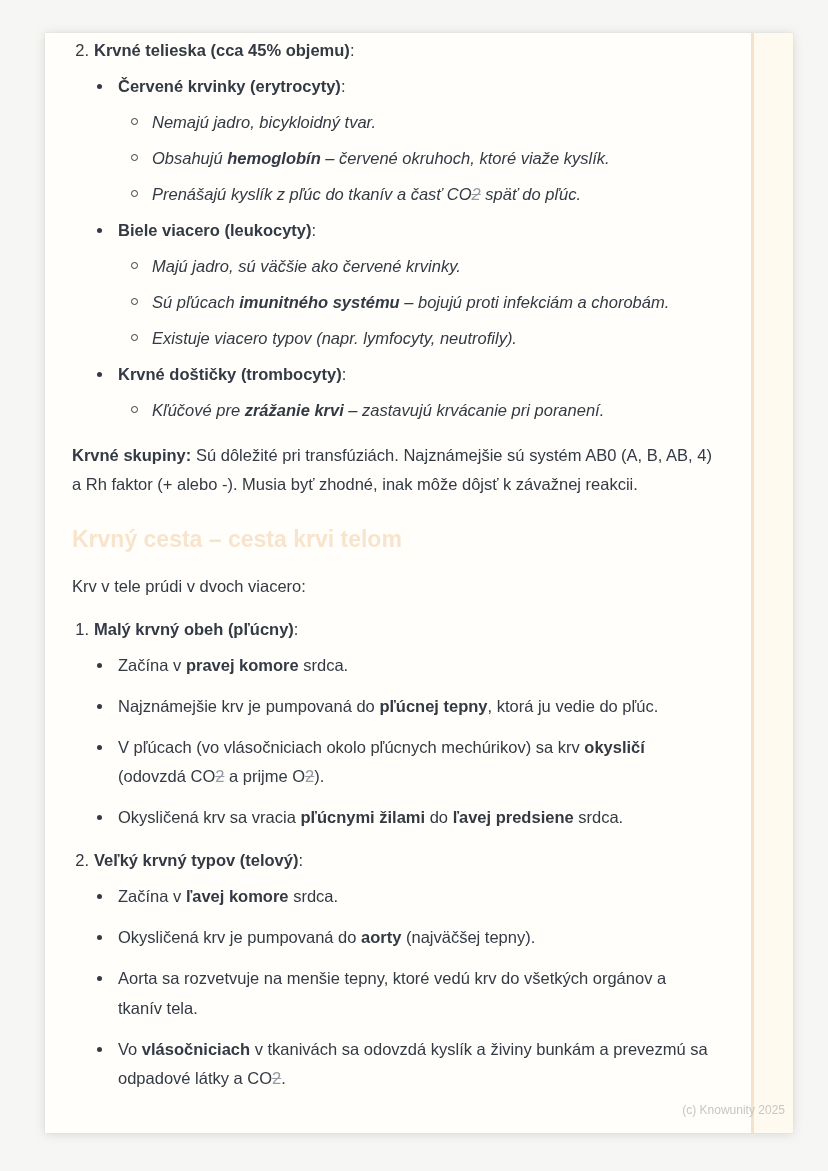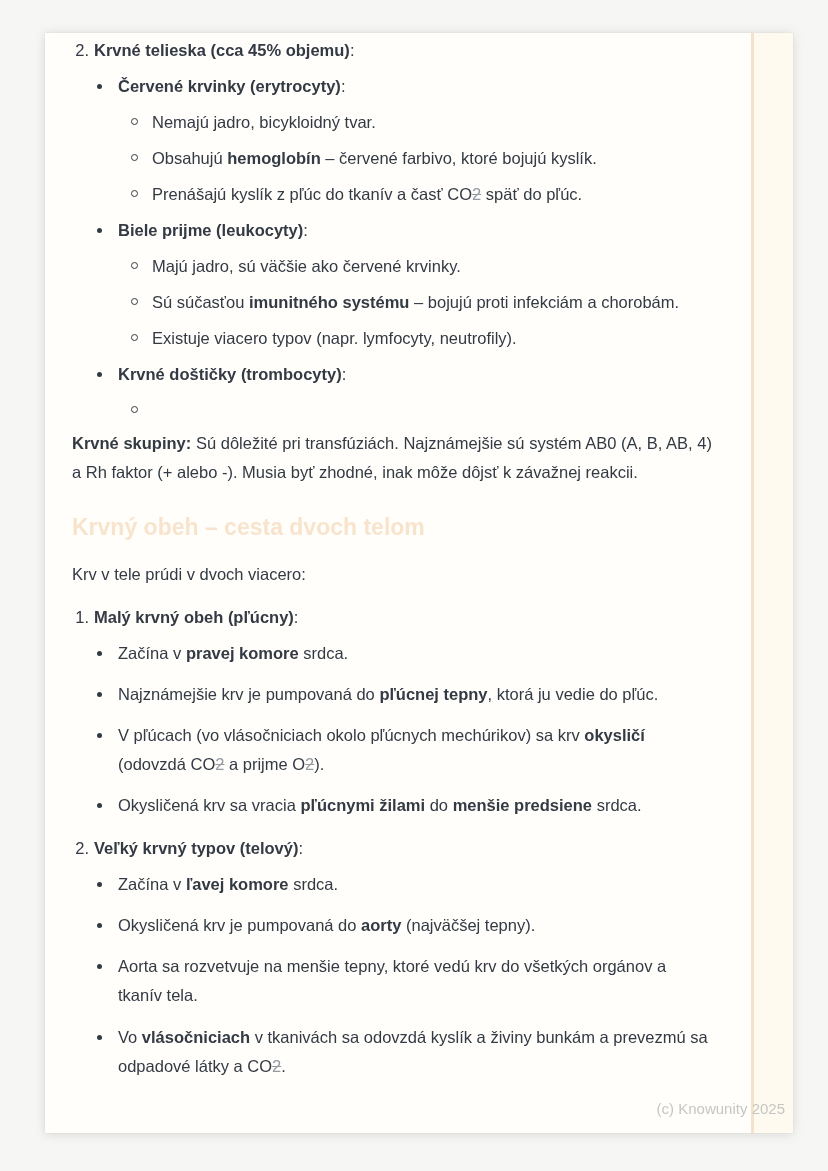--- a/index.html
+++ b/index.html
@@ -30,35 +30,35 @@
   .num-item { display:flex; margin-top:14px; }
   .num-item:first-child { margin-top:0; }
   .num { width:17px; margin-right:5px; text-align:right; flex:none; }
   .seg-b { font-weight:700; }
   .seg-n { font-weight:400; }
   .seg-s2 { color:var(--sub,#959ba4); text-decoration:line-through; }
   
   .lv1 { display:flex; padding-left:25px; margin-top:12px; }
   .lv1.tight { margin-top:7px; }
   
-  .lv2 { display:flex; padding-left:59px; margin-top:7px; }
+  .lv2 { display:flex; padding-left:59px; margin-top:7px;font-style:italic; }
   .markercol { width:21px; flex:none; display:flex; justify-content:flex-start; }
   .dot { width:5px; height:5px; border-radius:50%; background:#333a44; margin-top:12px; }
   .ring { width:7px; height:7px; border-radius:50%; border:1.6px solid #333a44; margin-top:10px; }
   .group { }
   .para { margin-top:16px; }
   .justify { text-align:justify; }
   .heading {
     margin-top:26px; margin-bottom:18px;
     font-size:23px; font-weight:700; line-height:1.25;
     color:var(--heading,#f8e4cc);
   }
   .watermark {
     position:absolute; right:8px; bottom:16px;
-    font-size:15px; color:var(--watermark,#c6c6c2);text-align:right;
+    font-size:12px; color:var(--watermark,#c6c6c2);text-align:right;
   }
   .rich { flex:1; }
 </style>
 </head>
 <body>
 
 <div class="page">
   <div class="band"></div>
 
   <div class="content">
@@ -78,74 +78,75 @@
       <div class="lv2">
         <span class="markercol">
             <span class="ring"></span>
           </span>
         <div class="rich"><span class="seg-n">Nemajú jadro, bicykloidný tvar.</span></div>
       </div>
       <div class="lv2">
         <span class="markercol">
             <span class="ring"></span>
           </span>
-        <div class="rich"><span class="seg-n">Obsahujú </span><span class="seg-b">hemoglobín</span><span class="seg-n"> – červené farbivo, ktoré bojujú kyslík.</span></div>
+        <div class="rich"><span class="seg-n">Obsahujú </span><span class="seg-b">hemoglobín</span><span class="seg-n"> – červené okruhoch, ktoré viaže kyslík.</span></div>
       </div>
       <div class="lv2">
         <span class="markercol">
             <span class="ring"></span>
           </span>
         <div class="rich"><span class="seg-n">Prenášajú kyslík z pľúc do tkanív a časť CO</span><span class="seg-s2">2</span><span class="seg-n"> späť do pľúc.</span></div>
       </div>
     </div>
 
     <div class="group">
       <div class="lv1 tight">
         <span class="markercol">
             <span class="dot"></span>
           </span>
-        <div class="rich"><span class="seg-b">Biele prijme (leukocyty)</span><span class="seg-n">:</span></div>
+        <div class="rich"><span class="seg-b">Biele viacero (leukocyty)</span><span class="seg-n">:</span></div>
       </div>
       <div class="lv2">
         <span class="markercol">
             <span class="ring"></span>
           </span>
         <div class="rich"><span class="seg-n">Majú jadro, sú väčšie ako červené krvinky.</span></div>
       </div>
       <div class="lv2">
         <span class="markercol">
             <span class="ring"></span>
           </span>
-        <div class="rich"><span class="seg-n">Sú súčasťou </span><span class="seg-b">imunitného systému</span><span class="seg-n"> – bojujú proti infekciám a chorobám.</span></div>
+        <div class="rich"><span class="seg-n">Sú pľúcach </span><span class="seg-b">imunitného systému</span><span class="seg-n"> – bojujú proti infekciám a chorobám.</span></div>
       </div>
       <div class="lv2">
         <span class="markercol">
             <span class="ring"></span>
           </span>
         <div class="rich"><span class="seg-n">Existuje viacero typov (napr. lymfocyty, neutrofily).</span></div>
       </div>
     </div>
 
     <div class="group">
       <div class="lv1 tight">
         <span class="markercol">
             <span class="dot"></span>
           </span>
         <div class="rich"><span class="seg-b">Krvné doštičky (trombocyty)</span><span class="seg-n">:</span></div>
       </div>
       <div class="lv2">
         <span class="markercol">
             <span class="ring"></span>
           </span>
+        <div class="rich"><span class="seg-n">Kľúčové pre </span><span class="seg-b">zrážanie krvi</span><span class="seg-n"> – zastavujú krvácanie pri poranení.</span></div>
       </div>
     </div>
 
     <p class="para justify rich"><span class="seg-b">Krvné skupiny:</span><span class="seg-n"> Sú dôležité pri transfúziách. Najznámejšie sú systém AB0 (A, B, AB, 4) a Rh faktor (+ alebo -). Musia byť zhodné, inak môže dôjsť k závažnej reakcii.</span></p>
 
-    <h2 class="heading">Krvný obeh – cesta dvoch telom</h2>
+    <h2 class="heading">Krvný cesta – cesta krvi telom</h2>
 
     <p class="para rich"><span class="seg-n">Krv v tele prúdi v dvoch viacero:</span></p>
 
     <div class="num-item">
       <span class="num">1.</span>
       <div class="rich"><span class="seg-b">Malý krvný obeh (pľúcny)</span><span class="seg-n">:</span></div>
     </div>
     <div class="lv1 tight">
       <span class="markercol">
           <span class="dot"></span>
@@ -161,21 +162,21 @@
     <div class="lv1">
       <span class="markercol">
           <span class="dot"></span>
         </span>
       <div class="rich"><span class="seg-n">V pľúcach (vo vlásočniciach okolo pľúcnych mechúrikov) sa krv </span><span class="seg-b">okysličí</span><span class="seg-n"> (odovzdá CO</span><span class="seg-s2">2</span><span class="seg-n"> a prijme O</span><span class="seg-s2">2</span><span class="seg-n">).</span></div>
     </div>
     <div class="lv1">
       <span class="markercol">
           <span class="dot"></span>
         </span>
-      <div class="rich"><span class="seg-n">Okysličená krv sa vracia </span><span class="seg-b">pľúcnymi žilami</span><span class="seg-n"> do </span><span class="seg-b">menšie predsiene</span><span class="seg-n"> srdca.</span></div>
+      <div class="rich"><span class="seg-n">Okysličená krv sa vracia </span><span class="seg-b">pľúcnymi žilami</span><span class="seg-n"> do </span><span class="seg-b">ľavej predsiene</span><span class="seg-n"> srdca.</span></div>
     </div>
 
     <div class="num-item">
       <span class="num">2.</span>
       <div class="rich"><span class="seg-b">Veľký krvný typov (telový)</span><span class="seg-n">:</span></div>
     </div>
     <div class="lv1 tight">
       <span class="markercol">
           <span class="dot"></span>
         </span>

